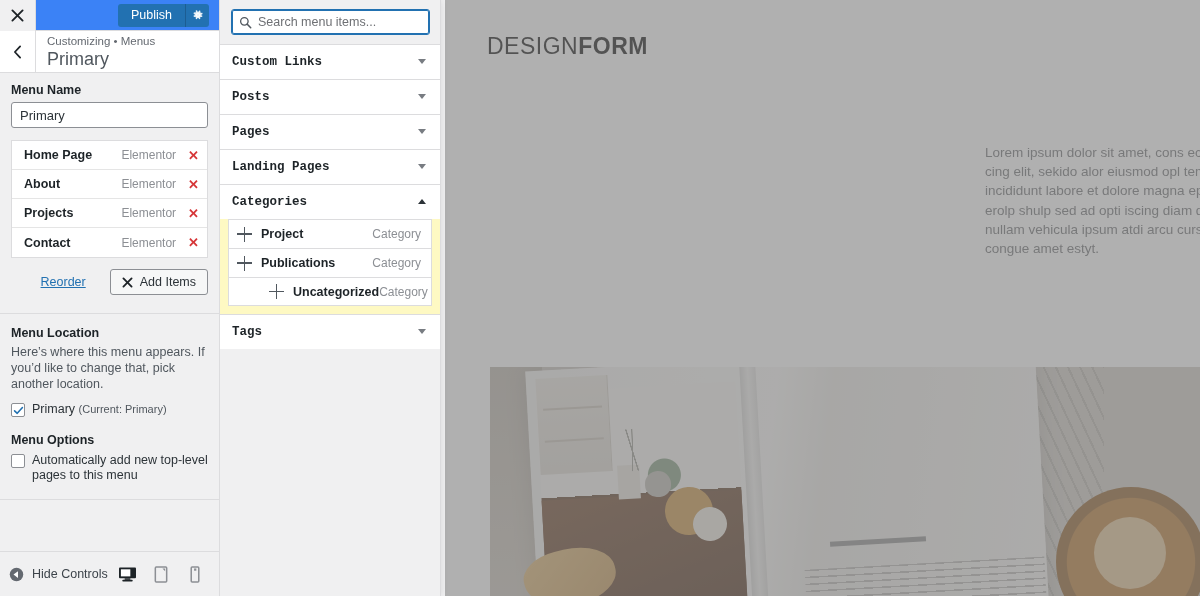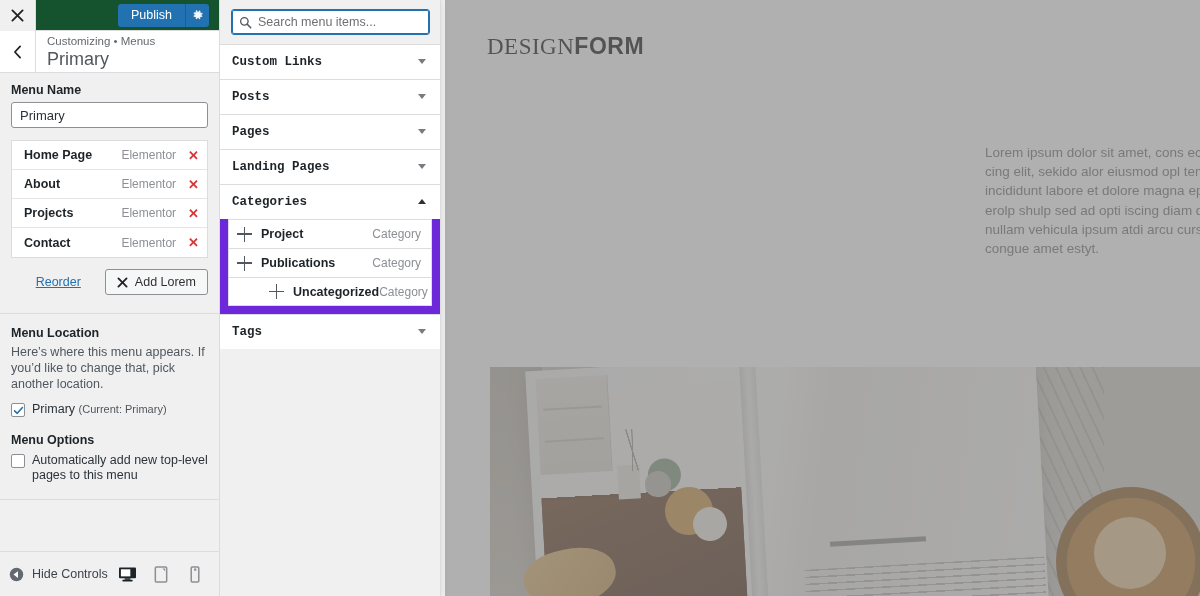--- a/index.html
+++ b/index.html
@@ -19,21 +19,21 @@
     width: 755px; height: 596px;
     background: #ffffff;
     overflow: hidden;
   }
   #preview-site { position: absolute; inset: 0; background: #fff; }
   .site-logo {
     position: absolute; left: 42px; top: 33px;
     font-size: 23px; letter-spacing: .5px; color: #0b0b0b;
     white-space: nowrap;
   }
-  .site-logo .lite { font-weight: 300; font-family: Liberation Serif, serif; }
+  .site-logo .lite { font-weight: 300; }
   .site-logo .bold { font-weight: 700; }
 
   .site-copy {
     position: absolute; left: 540px; top: 143px;
     width: 290px;
     font-size: 13.5px; line-height: 19.2px; color: #6d6f72;
   }
 
   .hero-photo {
     position: absolute; left: 45px; top: 367px;
@@ -138,21 +138,21 @@
   .acc-section:first-child { border-top: 1px solid #dcdcde; }
   .acc-head {
     height: 34px; display: flex; align-items: center;
     padding: 0 12px 0 12px; cursor: pointer; background:#fff;
     border-bottom: 1px solid transparent;
   }
   .acc-head .ttl { flex: 1; font-weight: 700; font-size: 12.5px; color: #1d2327; font-family: Liberation Mono, monospace; }
   .acc-arrow { width:0;height:0;border-left:4px solid transparent;border-right:4px solid transparent;
                border-top:5px solid #787c82; margin-right:2px; }
   .acc-arrow.up { border-top:0; border-bottom:5px solid #2c3338; }
-  .acc-body { padding: 0 8px 8px 8px; background:#6d28d9; }
+  .acc-body { padding: 0 8px 8px 8px; background:#fef9c3; }
   .item-row {
     height: 29px; display: flex; align-items: center;
     background: #fff; border: 1px solid #dcdcde; border-bottom: 0;
     padding: 0 10px 0 8px; cursor: pointer;
   }
   .item-row:last-child { border-bottom: 1px solid #dcdcde; padding-left: 40px; }
   .plus-ico { width:15px; height:15px; position:relative; margin-right:9px; flex:0 0 auto; }
   .plus-ico:before, .plus-ico:after {
     content:""; position:absolute; background:#50575e;
   }
@@ -164,21 +164,21 @@
   
   #sidebar {
     position: absolute; left: 0; top: 0;
     width: 220px; height: 596px;
     background: #f0f0f1;
     z-index: 10;
     display: flex; flex-direction: column;
     border-right: 1px solid #dcdcde;
   }
   .sb-header {
-    height: 31px; background: #14532d;
+    height: 31px; background: #3b82f6;
     border-bottom: 1px solid #dcdcde;
     display: flex; align-items: center;
   }
   .close-btn {
     width: 36px; height: 31px; display:flex; align-items:center; justify-content:center;
     border-right: 1px solid #dcdcde; background:#f0f0f1; cursor:pointer;
   }
   .sb-header-right { flex:1; display:flex; align-items:center; justify-content:flex-end; padding-right:10px; }
   .publish-grp { display:flex; align-items:stretch; border-radius:3px; overflow:hidden; }
   .publish-btn {
@@ -431,21 +431,21 @@
           </div>
         </div>
 
         <div class="list-actions">
           <span class="reorder-link">Reorder</span>
           <button class="add-items-btn">
             <svg width="11" height="11" viewBox="0 0 14 14">
               <line x1="1.8" y1="1.8" x2="12.2" y2="12.2" stroke="#1d2327" stroke-width="2.3" stroke-linecap="round"></line>
               <line x1="12.2" y1="1.8" x2="1.8" y2="12.2" stroke="#1d2327" stroke-width="2.3" stroke-linecap="round"></line>
             </svg>
-            <span>Add Lorem</span>
+            <span>Add Items</span>
           </button>
         </div>
       </div>
 
       <div class="sb-divider"></div>
 
       <div class="sb-inner" style="padding-top:12px;">
         <div class="sec-title">Menu Location</div>
         <div class="sec-desc">Here’s where this menu appears. If you’d like to change that, pick another location.</div>
 

